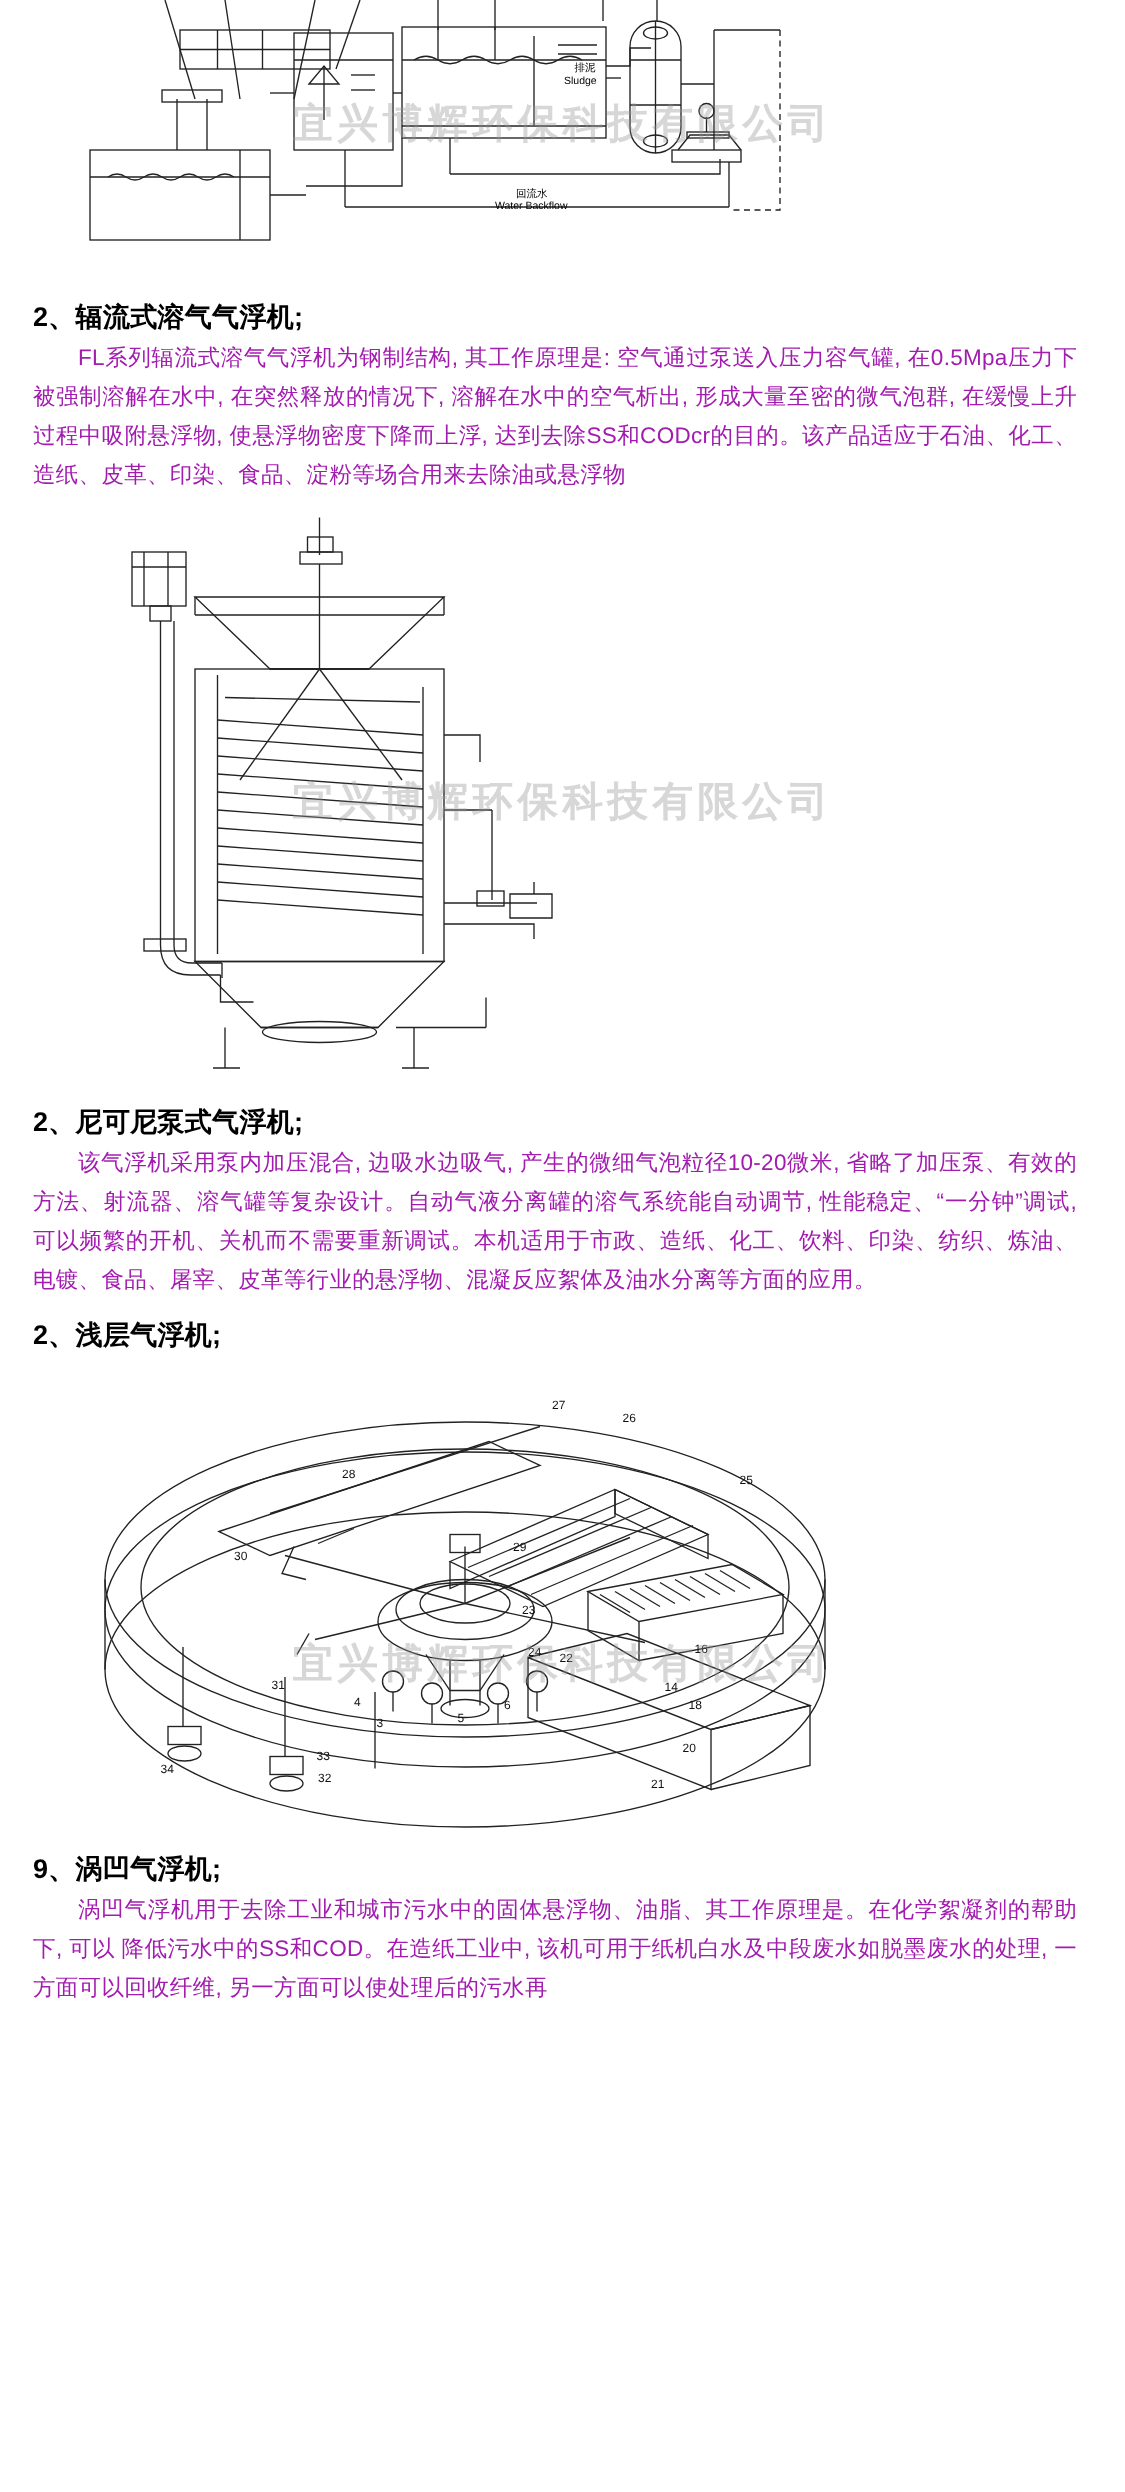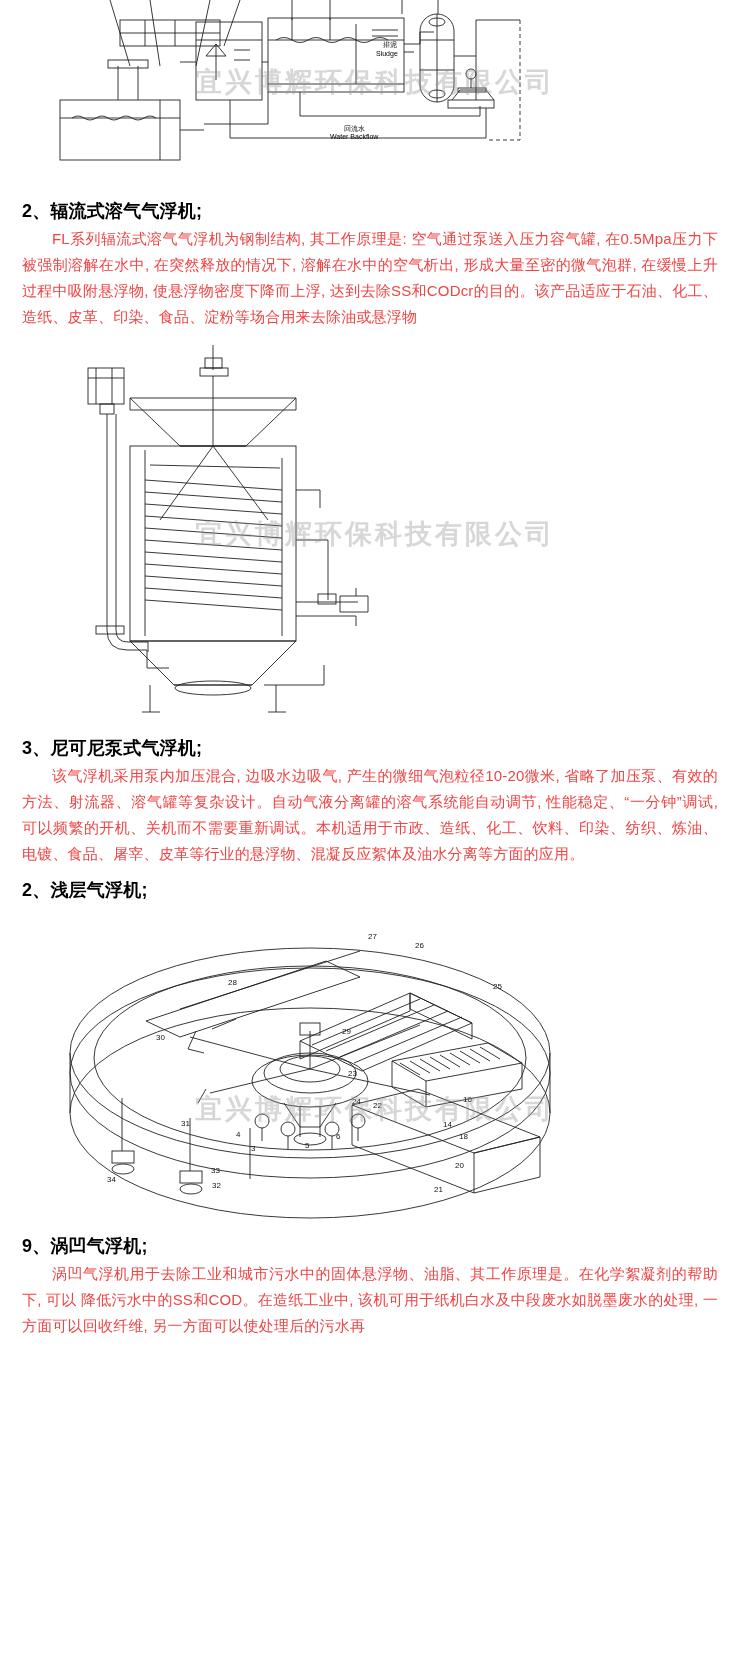--- a/index.html
+++ b/index.html
@@ -27,21 +27,21 @@
     margin: 0 0 2px 22px;
     letter-spacing: 0.2px;
     color: #000;
   }
   .para {
     font-size: 15px;
     line-height: 26px;
     margin: 0 18px 0 22px;
     text-indent: 30px;
     text-align: justify;
-    color: #ef4444;
+    color: #a21caf;
     letter-spacing: 0.2px;
   }
 
   .spacer-18 { height: 18px; }
   .spacer-10 { height: 10px; }
 
   
   .figure {
     position: relative;
     margin: 0 auto;
@@ -236,21 +236,21 @@
         <path d="M296 276 l60 0 l0 10"></path>
         <path d="M264 345 l60 0"></path>
         <path d="M324 345 l0 -20"></path>
       </g>
     </svg>
     <div class="watermark wm-2">宜兴博辉环保科技有限公司</div>
   </div>
 
   <div class="spacer-10"></div>
 
-  <h3 class="section-title">3、尼可尼泵式气浮机;</h3>
+  <h3 class="section-title">2、尼可尼泵式气浮机;</h3>
   <p class="para">该气浮机采用泵内加压混合, 边吸水边吸气, 产生的微细气泡粒径10-20微米, 省略了加压泵、有效的方法、射流器、溶气罐等复杂设计。自动气液分离罐的溶气系统能自动调节, 性能稳定、“一分钟”调试, 可以频繁的开机、关机而不需要重新调试。本机适用于市政、造纸、化工、饮料、印染、纺织、炼油、电镀、食品、屠宰、皮革等行业的悬浮物、混凝反应絮体及油水分离等方面的应用。</p>
 
   <div class="spacer-10"></div>
 
   <h3 class="section-title">2、浅层气浮机;</h3>
 
   <div class="spacer-18"></div>
 
   <div class="figure" style="width:750px;height:300px;">
     <svg width="750" height="300" viewBox="0 0 750 300">

